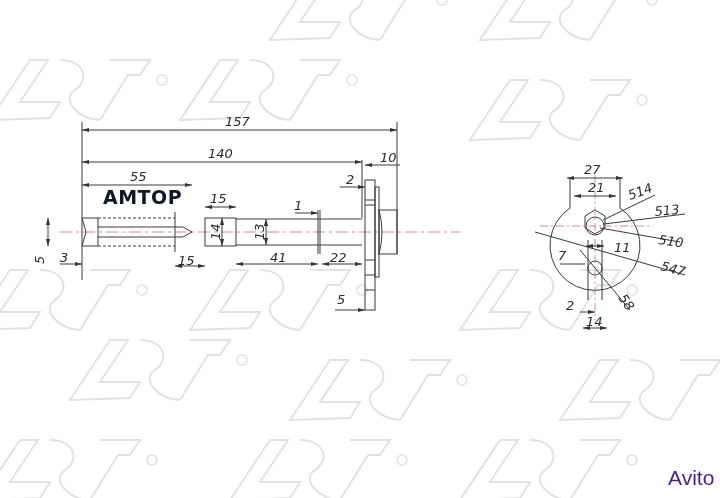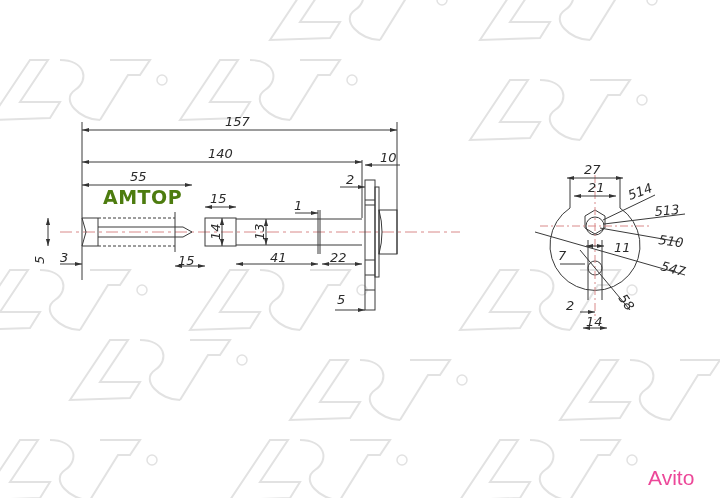--- a/index.html
+++ b/index.html
@@ -1,20 +1,20 @@
 <!DOCTYPE html>
 <html><head>
   <meta charset="utf-8">
   <style>
     html, body { margin: 0; padding: 0; background: #ffffff; }
     body { width: 720px; height: 498px; position: relative; overflow: hidden; font-family: "DejaVu Sans", sans-serif; }
     #canvas { position: absolute; left: 0; top: 0; width: 720px; height: 498px; }
     .dim { font-family: "DejaVu Sans", sans-serif; font-style: italic; font-size: 13px; fill: #2b2b2b; }
-    .logo { position: absolute; left: 103px; top: 186px; font-family: "DejaVu Sans", sans-serif; font-weight: bold; font-size: 19px; letter-spacing: 0.5px; color: #4d7c0f; }
-    .avito { position: absolute; left: 648px; top: 466px; font-family: "Liberation Sans", sans-serif; font-size: 21px; color: #ec4899; }
+    .logo { position: absolute; left: 103px; top: 186px; font-family: "DejaVu Sans", sans-serif; font-weight: bold; font-size: 19px; letter-spacing: 0.5px; color: #0f172a; }
+    .avito { position: absolute; left: 668px; top: 466px; font-family: "Liberation Sans", sans-serif; font-size: 21px; color: #4c1d95; }
   </style>
 </head>
 <body>
 
 <svg id="canvas" viewBox="0 0 720 498" xmlns="http://www.w3.org/2000/svg">
   <defs>
     <marker id="arr" viewBox="0 0 10 10" refX="10" refY="5" markerWidth="7" markerHeight="7" orient="auto-start-reverse">
       <path d="M0,2 L10,5 L0,8 z" fill="#333"></path>
     </marker>
     <g id="satmark">

